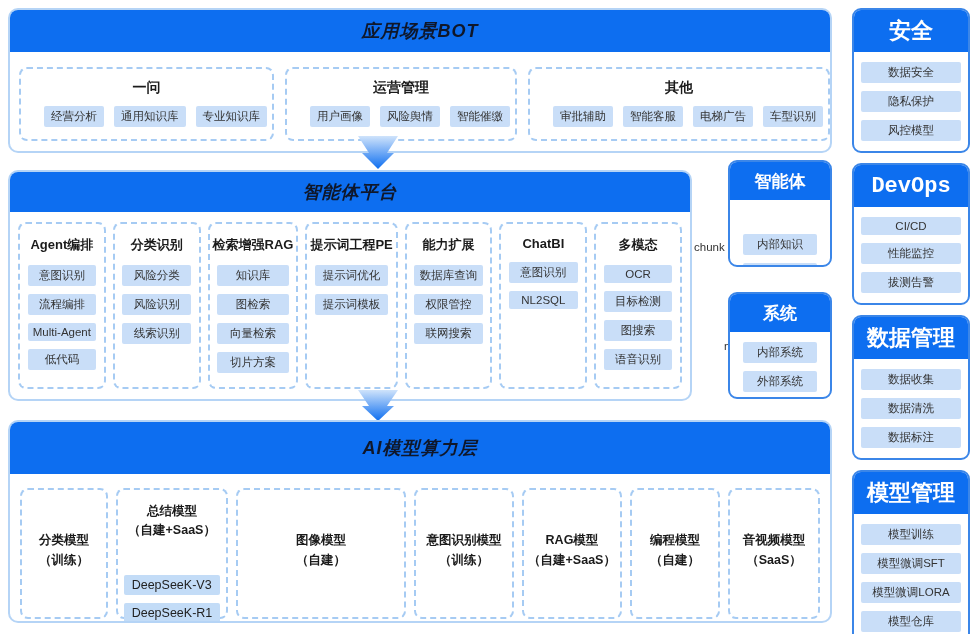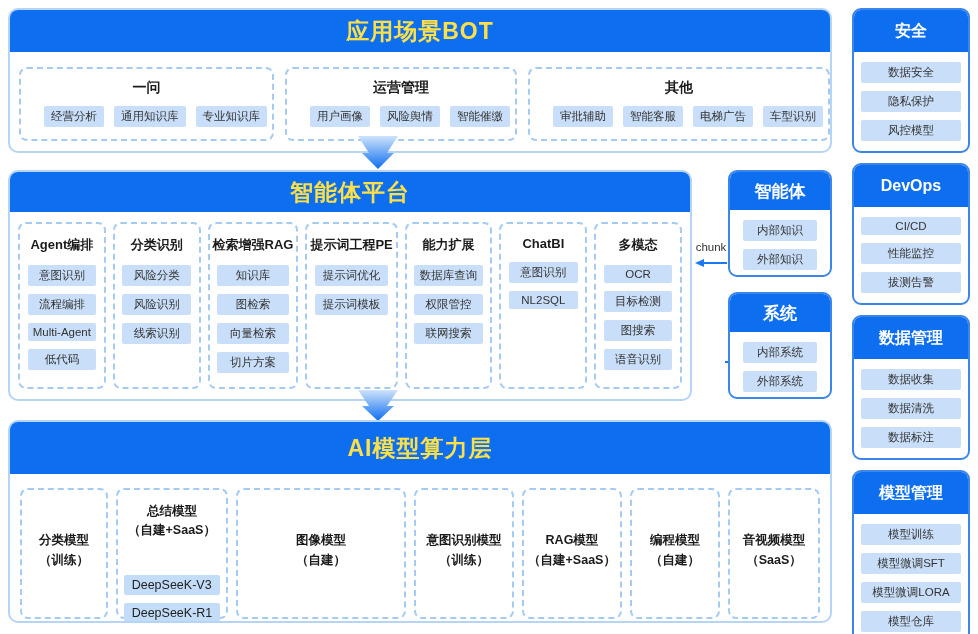--- a/index.html
+++ b/index.html
@@ -1,22 +1,22 @@
 <!DOCTYPE html>
 <html><head>
 <meta charset="utf-8">
 <style>
   html,body{margin:0;padding:0;background:#fff;}
   body{font-family:"Liberation Sans","DejaVu Sans",sans-serif;}
   .canvas{position:relative;width:978px;height:634px;background:#fff;overflow:hidden;}
 
   
   .panel{position:absolute;background:#fff;border:2px solid #b5d4f6;border-radius:10px;box-sizing:border-box;overflow:hidden;}
-  .panel-header{background:#0d6ef0;color:#fde047;font-weight:bold;font-size:23px;height:42px;
-    display:flex;align-items:center;justify-content:center;letter-spacing:1px;}
+  .panel-header{background:#0d6ef0;color:#0f172a;font-weight:bold;font-size:18px;height:42px;
+    display:flex;align-items:center;justify-content:center;letter-spacing:1px;font-style:italic;}
 
   
   .app-layer{left:8px;top:8px;width:824px;height:145px;}
   .app-groups{display:flex;gap:11px;padding:15px 9px 12px;box-sizing:border-box;}
   .dashed-group{border:2px dashed #a6cbf3;border-radius:8px;padding:10px 5px 12px;box-sizing:border-box;
     display:flex;flex-direction:column;align-items:center;gap:9px;}
   .app-groups .dashed-group:nth-of-type(1){flex:240 0 0;}
   .app-groups .dashed-group:nth-of-type(2){flex:248 0 0;}
   .app-groups .dashed-group:nth-of-type(3){flex:300 0 0;font-family:Liberation Serif, serif;}
   .group-title{font-weight:bold;font-size:14px;color:#1b1b1b;}
@@ -36,26 +36,26 @@
   
   .blue-panel{background:#fff;border:2px solid #3b86e8;border-radius:9px;box-sizing:border-box;
     display:flex;flex-direction:column;overflow:hidden;}
   .bp-header{background:#0d6ef0;color:#fff;font-weight:bold;font-size:17px;min-height:38px;
     display:flex;align-items:center;justify-content:center;}
   .bp-items{display:flex;flex-direction:column;align-items:center;gap:8px;padding:10px 7px;}
   .bp-item{background:#c9def8;color:#333;font-size:11.5px;width:100%;text-align:center;
     padding:3px 0;border-radius:2px;box-sizing:border-box;white-space:nowrap;}
   .mid-panel{position:absolute;left:728px;width:104px;height:107px;}
   .mid-panel .bp-item{width:85%;}
-  #agent-panel{top:170px;}
+  #agent-panel{top:160px;gap:24px;}
   #system-panel{top:292px;}
 
   
   .right-rail{position:absolute;left:852px;top:8px;width:118px;display:flex;flex-direction:column;gap:10px;}
-  .right-rail .bp-header{min-height:42px;font-size:16px;}
+  .right-rail .bp-header{min-height:42px;font-size:22px;font-family:Liberation Mono, monospace;}
   .right-rail .bp-items{gap:8px;padding:10px 7px;}
 
   
   .ai-layer{left:8px;top:420px;width:824px;height:203px;}
   .ai-layer .panel-header{height:52px;}
   .ai-boxes{display:flex;gap:8px;padding:14px 10px;height:calc(100% - 40px);box-sizing:border-box;}
   .ai-box{border:2px dashed #a6cbf3;border-radius:8px;box-sizing:border-box;
     display:flex;flex-direction:column;align-items:center;justify-content:center;}
   .ai-boxes .ai-box:nth-of-type(1){flex:0 0 88px;}
   .ai-boxes .ai-box:nth-of-type(2){flex:0 0 112px;justify-content:flex-start;padding-top:12px;gap:28px;}
@@ -66,21 +66,21 @@
   .ai-boxes .ai-box:nth-of-type(7){flex:0 0 92px;}
   .ai-title{font-weight:bold;font-size:12.5px;color:#1b1b1b;text-align:center;line-height:1.55;}
   .ai-title span{display:block;white-space:nowrap;}
   .ai-chips{display:flex;flex-direction:column;gap:8px;margin-top:6px;}
   .ai-chip{background:#c3dcf7;color:#222;font-size:12.5px;padding:3px 8px;border-radius:2px;white-space:nowrap;}
 
   
   .v-arrow{position:absolute;left:356px;}
   #v-arrow-top{top:136px;}
   #v-arrow-bottom{top:390px;}
-  .h-connector{position:absolute;width:34px;display:flex;flex-direction:column;align-items:center;gap:5px;}
+  .h-connector{position:absolute;width:34px;display:flex;align-items:center;gap:5px;}
   #chunk-connector{left:694px;top:241px;}
   #mcp-connector{left:724px;top:340px;}
   .h-label{font-size:11.5px;color:#333;}
 </style>
 </head>
 <body>
 
 <div class="canvas">
 
   <section class="panel app-layer">

